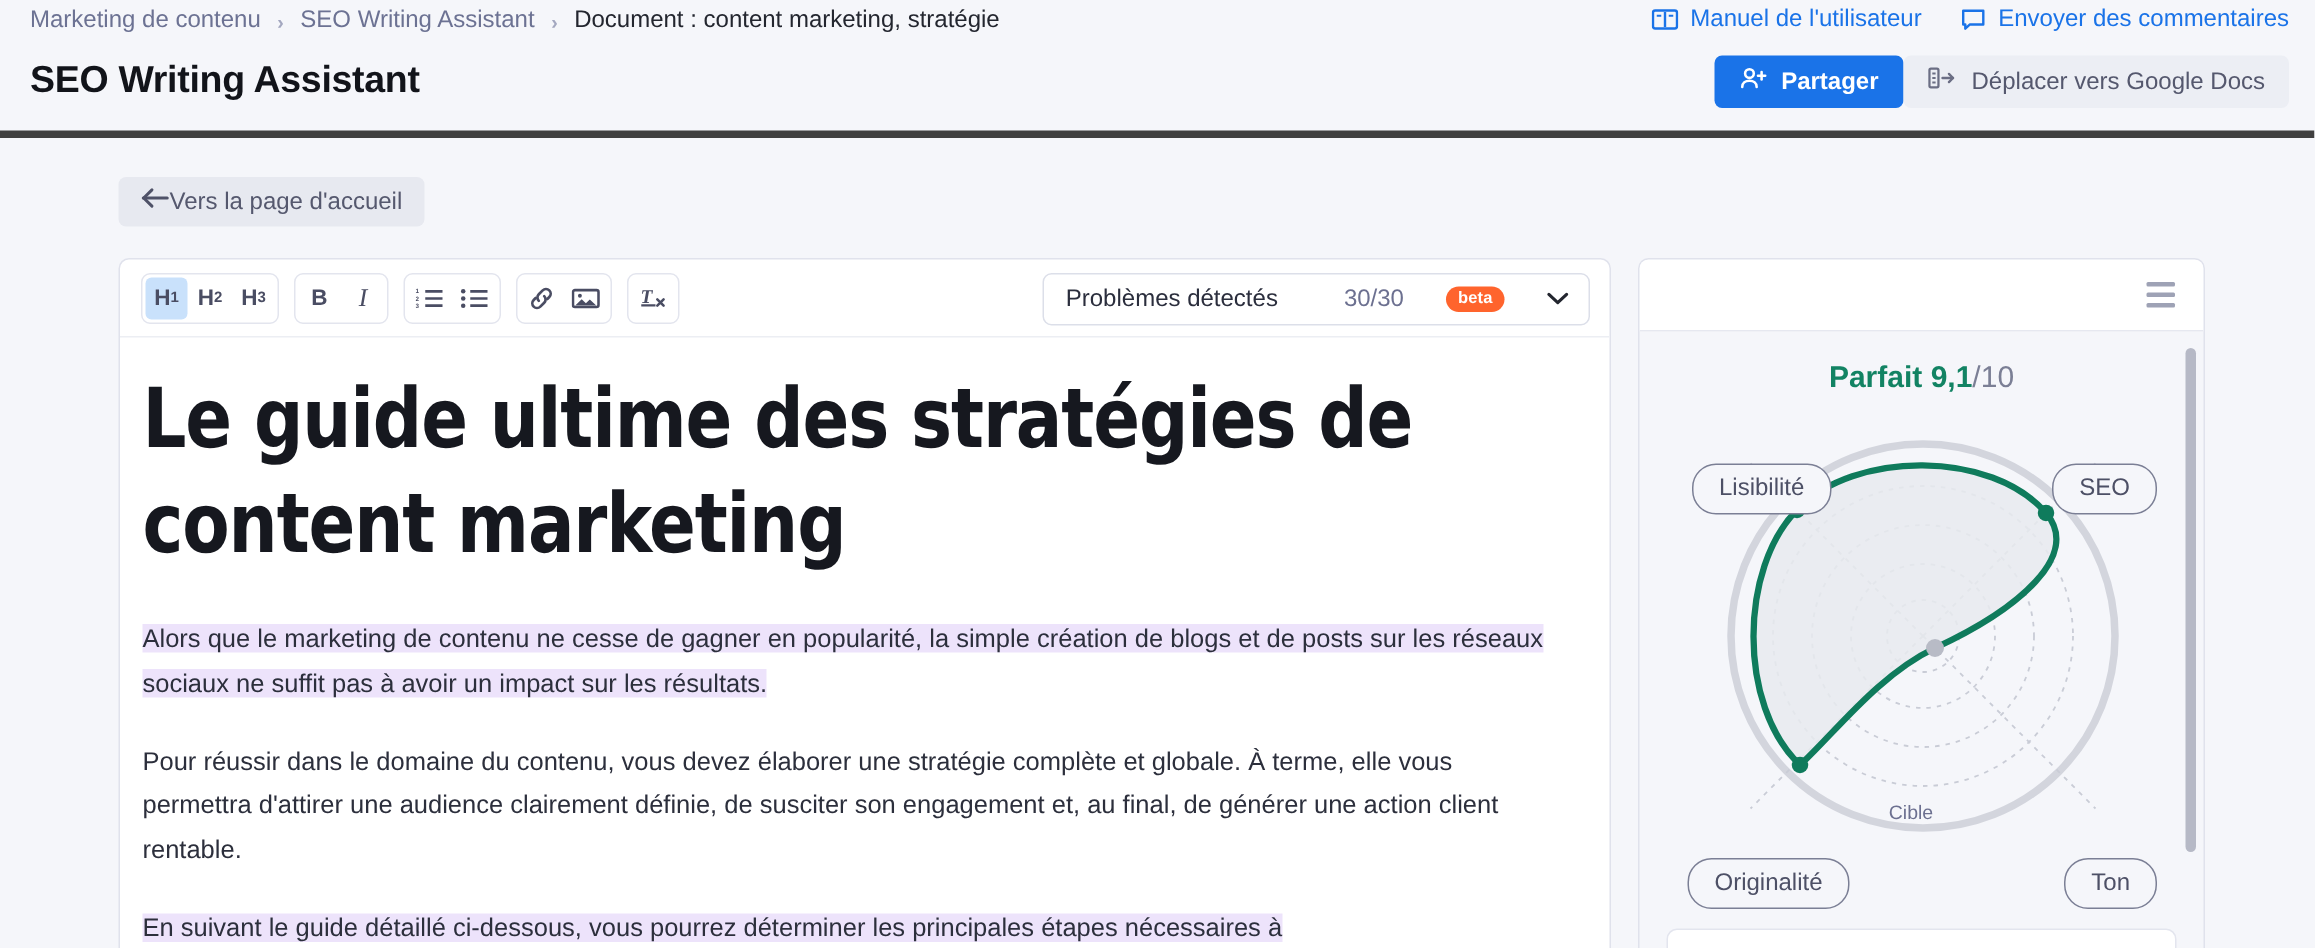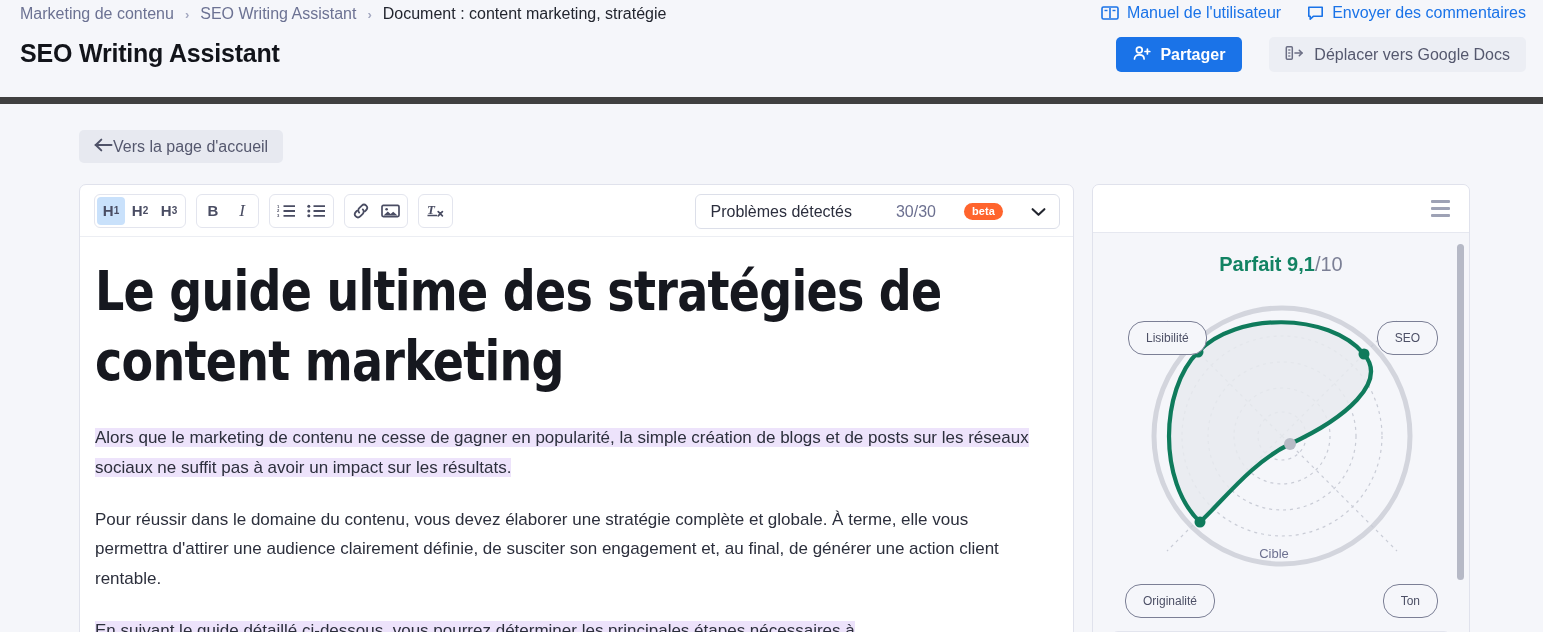--- a/index.html
+++ b/index.html
@@ -7,23 +7,23 @@
     width: 1543px; height: 632px;
     background: #f5f6fa;
     font-family: "Liberation Sans", sans-serif;
     overflow: hidden;
     -webkit-font-smoothing: antialiased;
   }
 
   
   .topbar {
     position: relative;
-    height: 104px;
+    height: 92px;
     background: #f5f6fa;
-    border-bottom: 7px solid #404040;
+    border-bottom: 5px solid #404040;
   }
   .breadcrumb {
     position: absolute;
     left: 20px; top: 5px;
     display: flex; align-items: center; gap: 11px;
     font-size: 16px;
     white-space: nowrap;
   }
   .bc-link { color: #6c7293; }
   .bc-sep { color: #a4a8c0; font-size: 13px; font-weight: 700; }
@@ -48,21 +48,21 @@
   .top-link {
     display: flex; align-items: center; gap: 8px;
     color: #1a73e8;
     cursor: pointer;
   }
   .top-link svg { display: block; }
 
   .top-actions {
     position: absolute;
     right: 17px; top: 37px;
-    display: flex; align-items: center; gap: 27px; margin-left: 39px;
+    display: flex; align-items: center; gap: 0; margin-left: 39px;
   }
   .btn-share {
     display: flex; align-items: center; gap: 9px;
     height: 35px; padding: 0 17px;
     background: #1a73e8; color: #fff;
     border: none; border-radius: 5px;
     font-size: 16px; font-weight: 700;
     font-family: inherit;
     cursor: pointer;
   }
@@ -210,21 +210,21 @@
 
   .radar-wrap { position: relative; width: 378px; height: 330px; }
   .radar-svg { position: absolute; left: 50%; top: 10px; transform: translateX(-50%); }
 
   .pill {
     position: absolute;
     display: flex; align-items: center; justify-content: center;
     height: 31px; padding: 16px 17px;
     border: 1px solid #7b7f95;
     border-radius: 16px;
-    font-size: 12px; color: #4d5066;
+    font-size: 16px; color: #4d5066;
     background: #f5f6fa;
     white-space: nowrap;
     cursor: pointer;
   }
   .pill-lisibilite { left: 35px;  top: 45px; }
   .pill-seo       { right: 33px; top: 45px; }
   .pill-orig      { left: 32px;  top: 308px; }
   .pill-ton       { right: 33px; top: 308px; }
   .cible-label {
     position: absolute;

